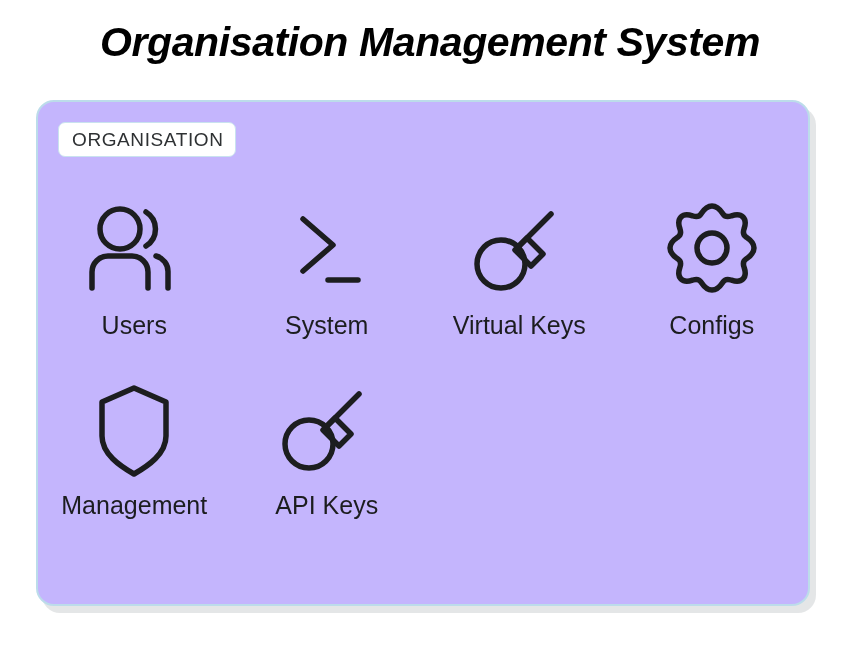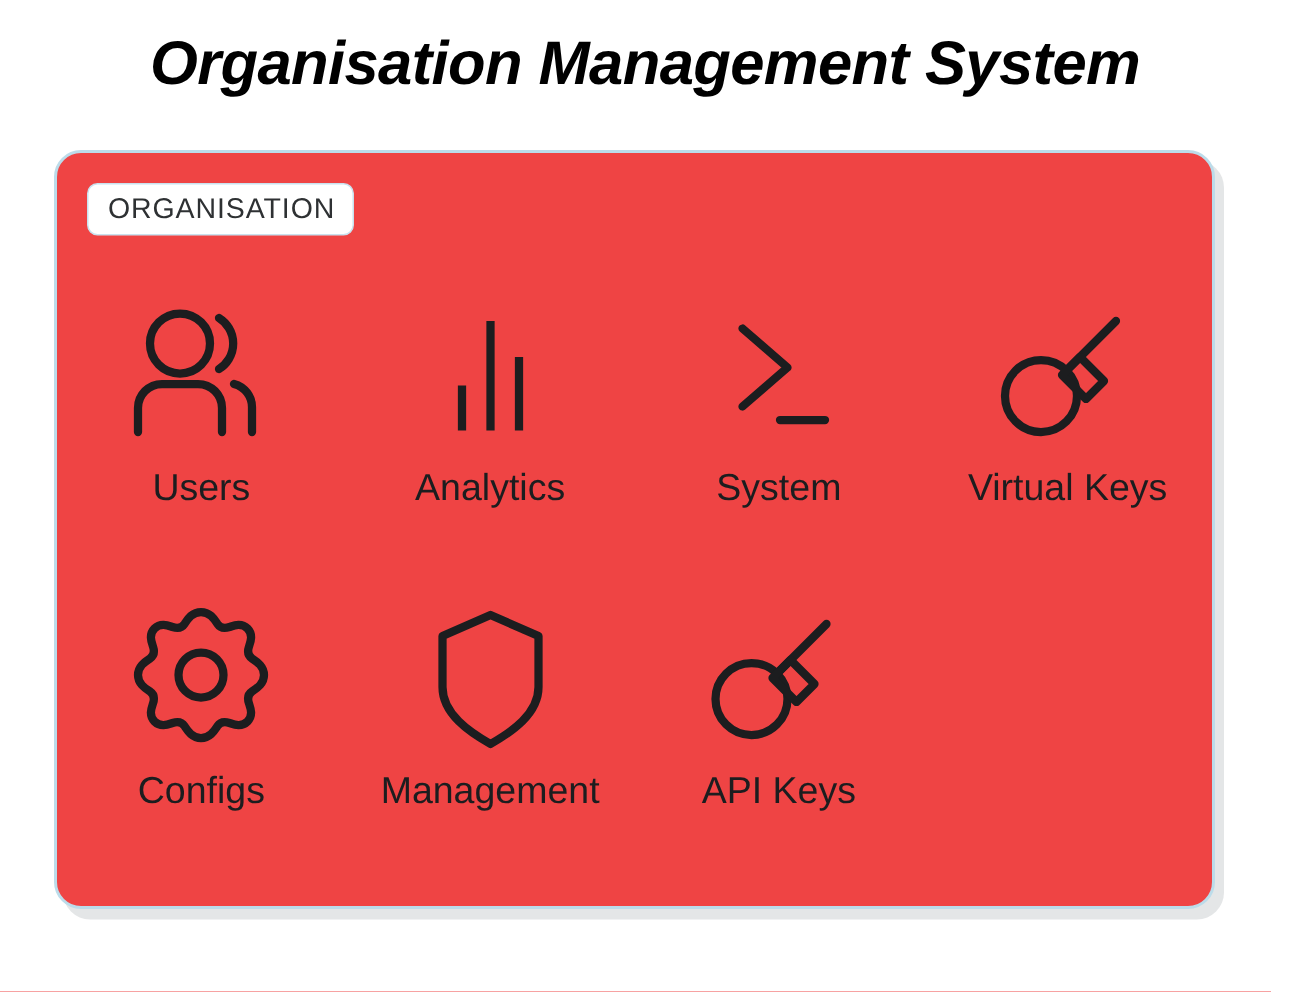--- a/index.html
+++ b/index.html
@@ -29,21 +29,21 @@
     font-style: italic;
   }
 
   .org-card {
     position: absolute;
     left: 36px;
     top: 100px;
     width: 774px;
     height: 506px;
     box-sizing: border-box;
-    background: #ef4444;
+    background: #c4b5fd;
     border: 2px solid #bcdcea;
     border-radius: 18px;
     box-shadow: 6px 7px 0 0 rgba(205, 209, 211, 0.55);
   }
 
   .org-badge {
     position: absolute;
     left: 20px;
     top: 20px;
     background: #ffffff;
@@ -57,21 +57,20 @@
   }
 
   .grid {
     position: absolute;
     left: 0;
     top: 92px;
     width: 100%;
     display: grid;
     grid-template-columns: repeat(4, 1fr);
     grid-template-rows: repeat(2, 180px);
-    row-gap: 22px;
   }
 
   .tile {
     display: flex;
     flex-direction: column;
     align-items: center;
     justify-content: flex-start;
   }
 
   .tile-icon {
@@ -110,30 +109,20 @@
           <circle cx="42" cy="29" r="20"></circle>
           <path d="M68 12 a20 20 0 0 1 0 34"></path>
           <path d="M14 88 V72 a16 16 0 0 1 16 -16 h24 a16 16 0 0 1 16 16 V88"></path>
           <path d="M78 56 a16 16 0 0 1 12 16 V88"></path>
         </svg>
       </span>
       <span class="tile-label">Users</span>
     </div>
 
 
-    <div class="tile">
-      <span class="tile-icon">
-        <svg width="112" height="100" viewBox="0 0 112 100" fill="none" stroke="#1c1d1f" stroke-width="5.5" stroke-linecap="butt" stroke-linejoin="miter">
-          <path d="M37 57 V87"></path>
-          <path d="M56 14 V87"></path>
-          <path d="M75 38 V87"></path>
-        </svg>
-      </span>
-      <span class="tile-label">Analytics</span>
-    </div>
 
     <div class="tile">
       <span class="tile-icon">
         <svg width="112" height="100" viewBox="0 0 112 100" fill="none" stroke="#1c1d1f" stroke-width="5.5" stroke-linecap="round" stroke-linejoin="round">
           <path d="M32 19 L62 45 L32 71"></path>
           <path d="M57 80 h30"></path>
         </svg>
       </span>
       <span class="tile-label">System</span>
     </div>

